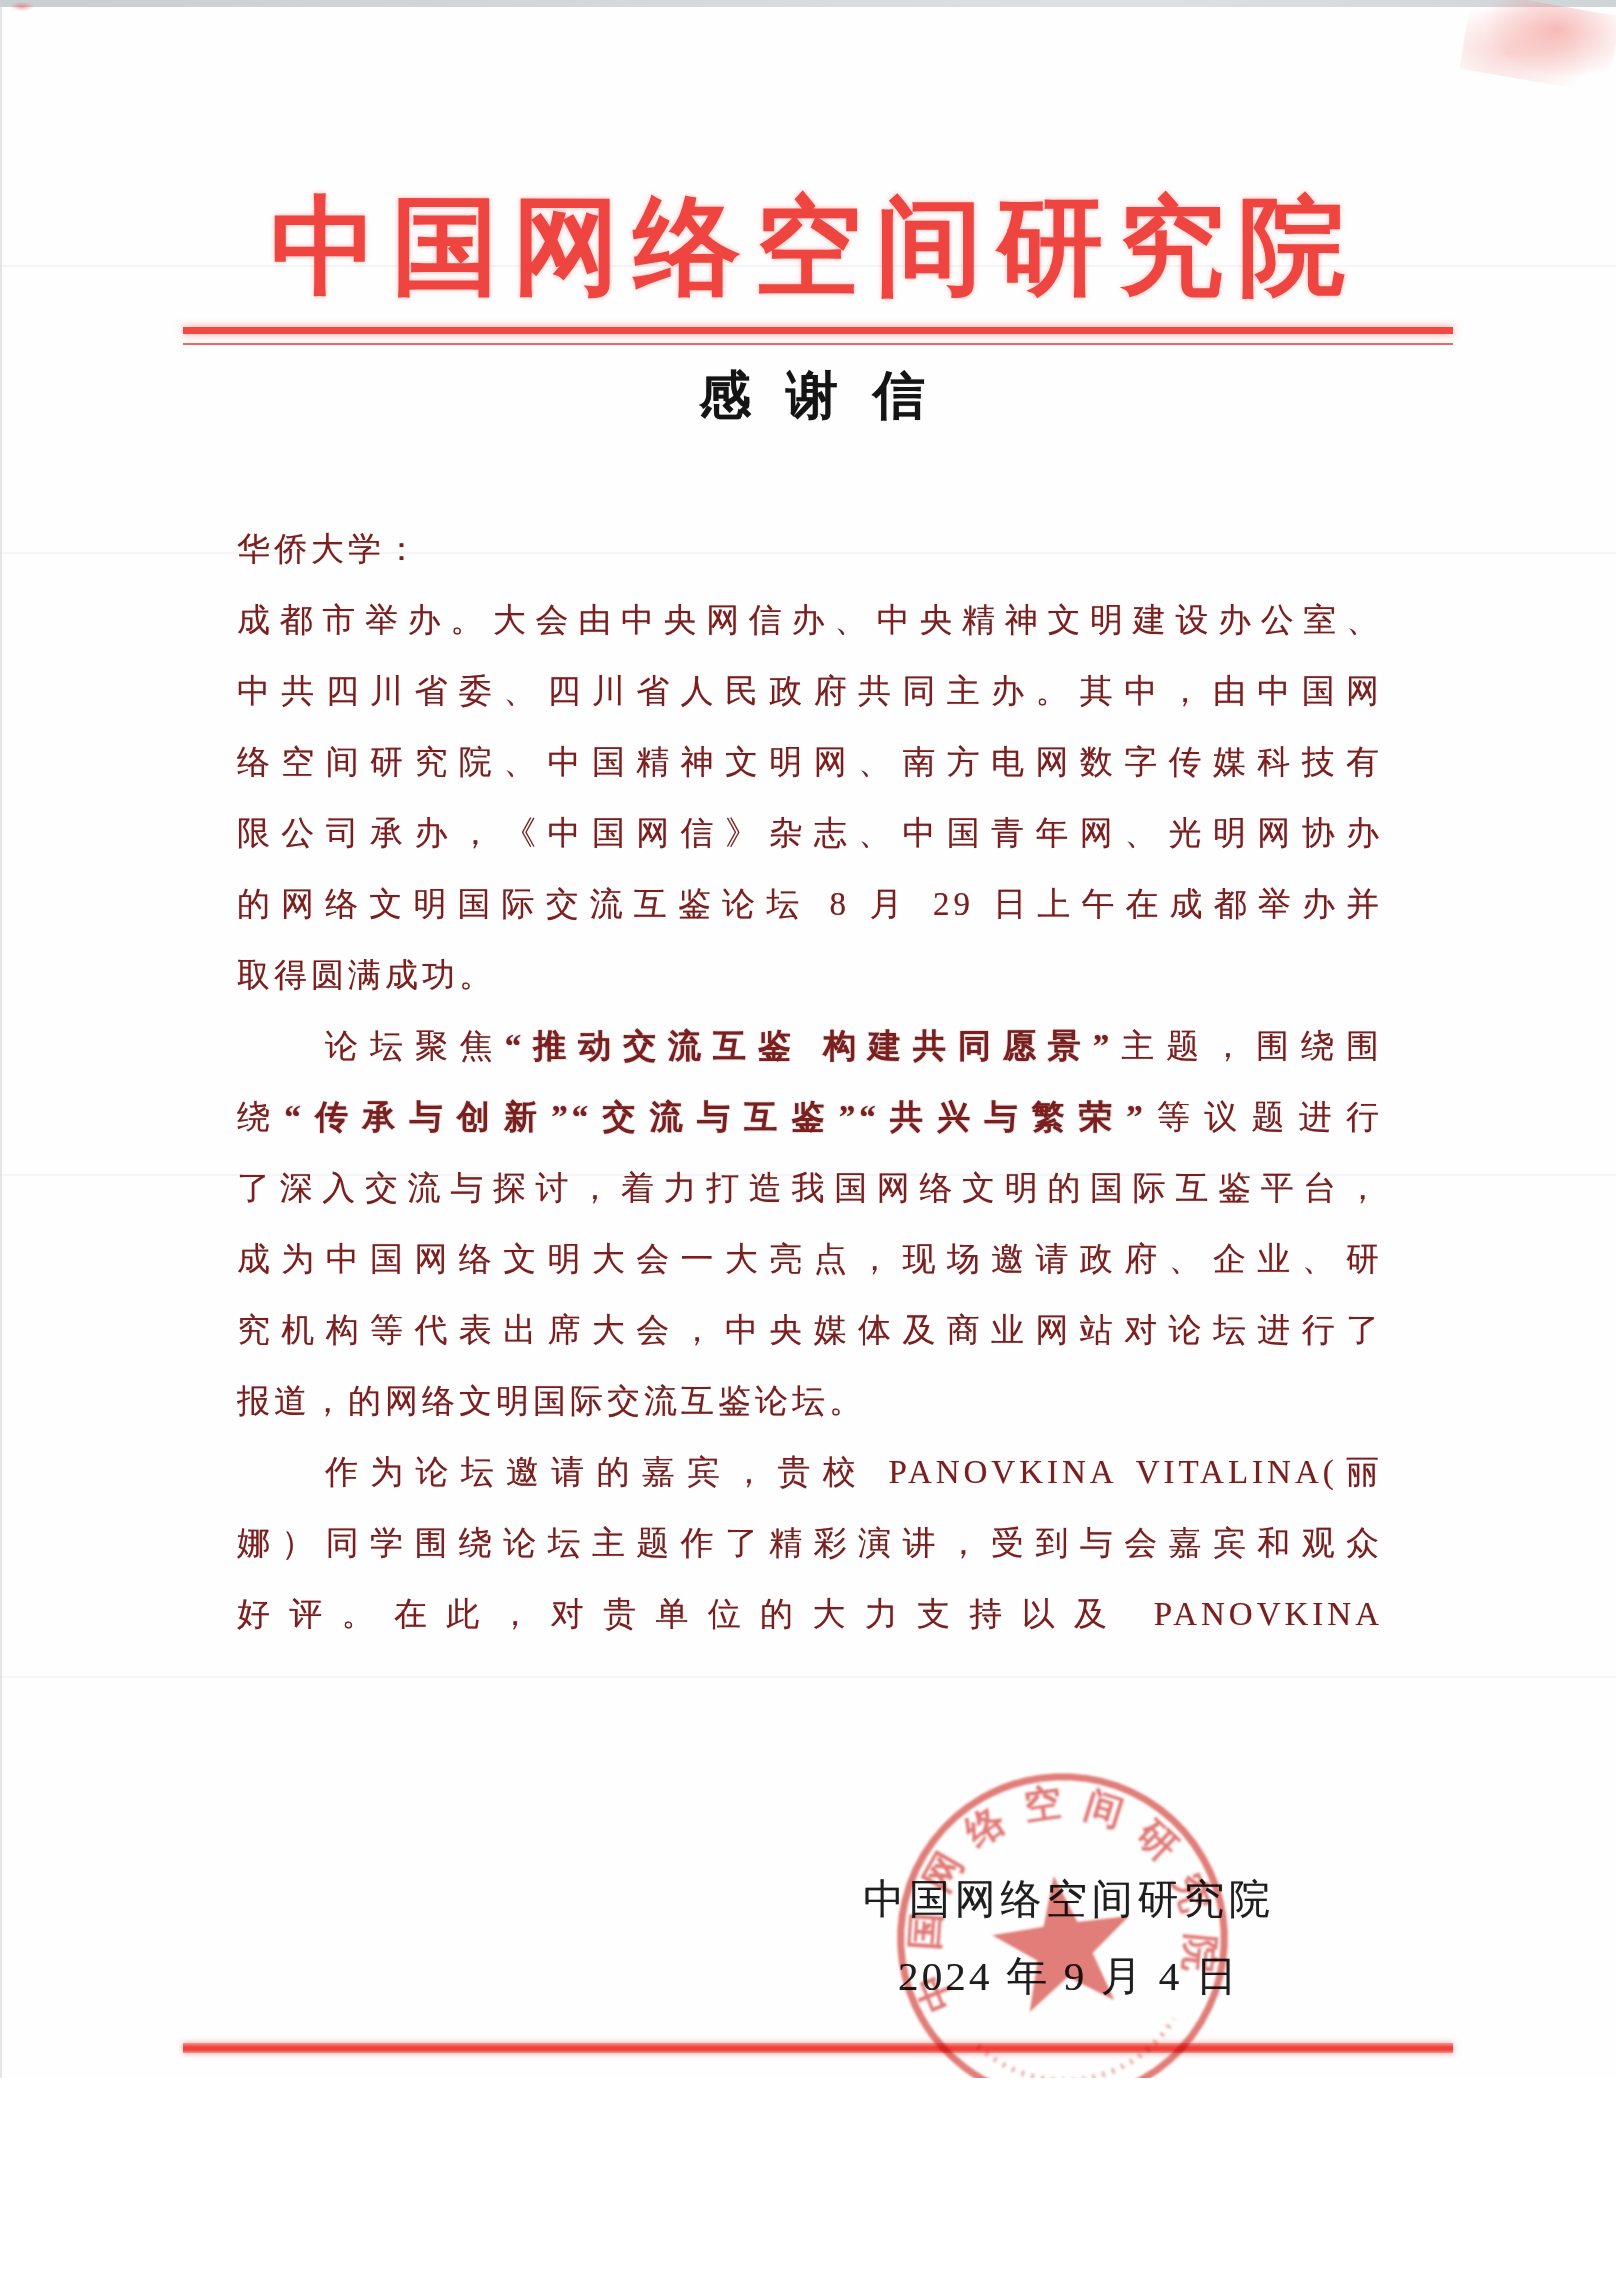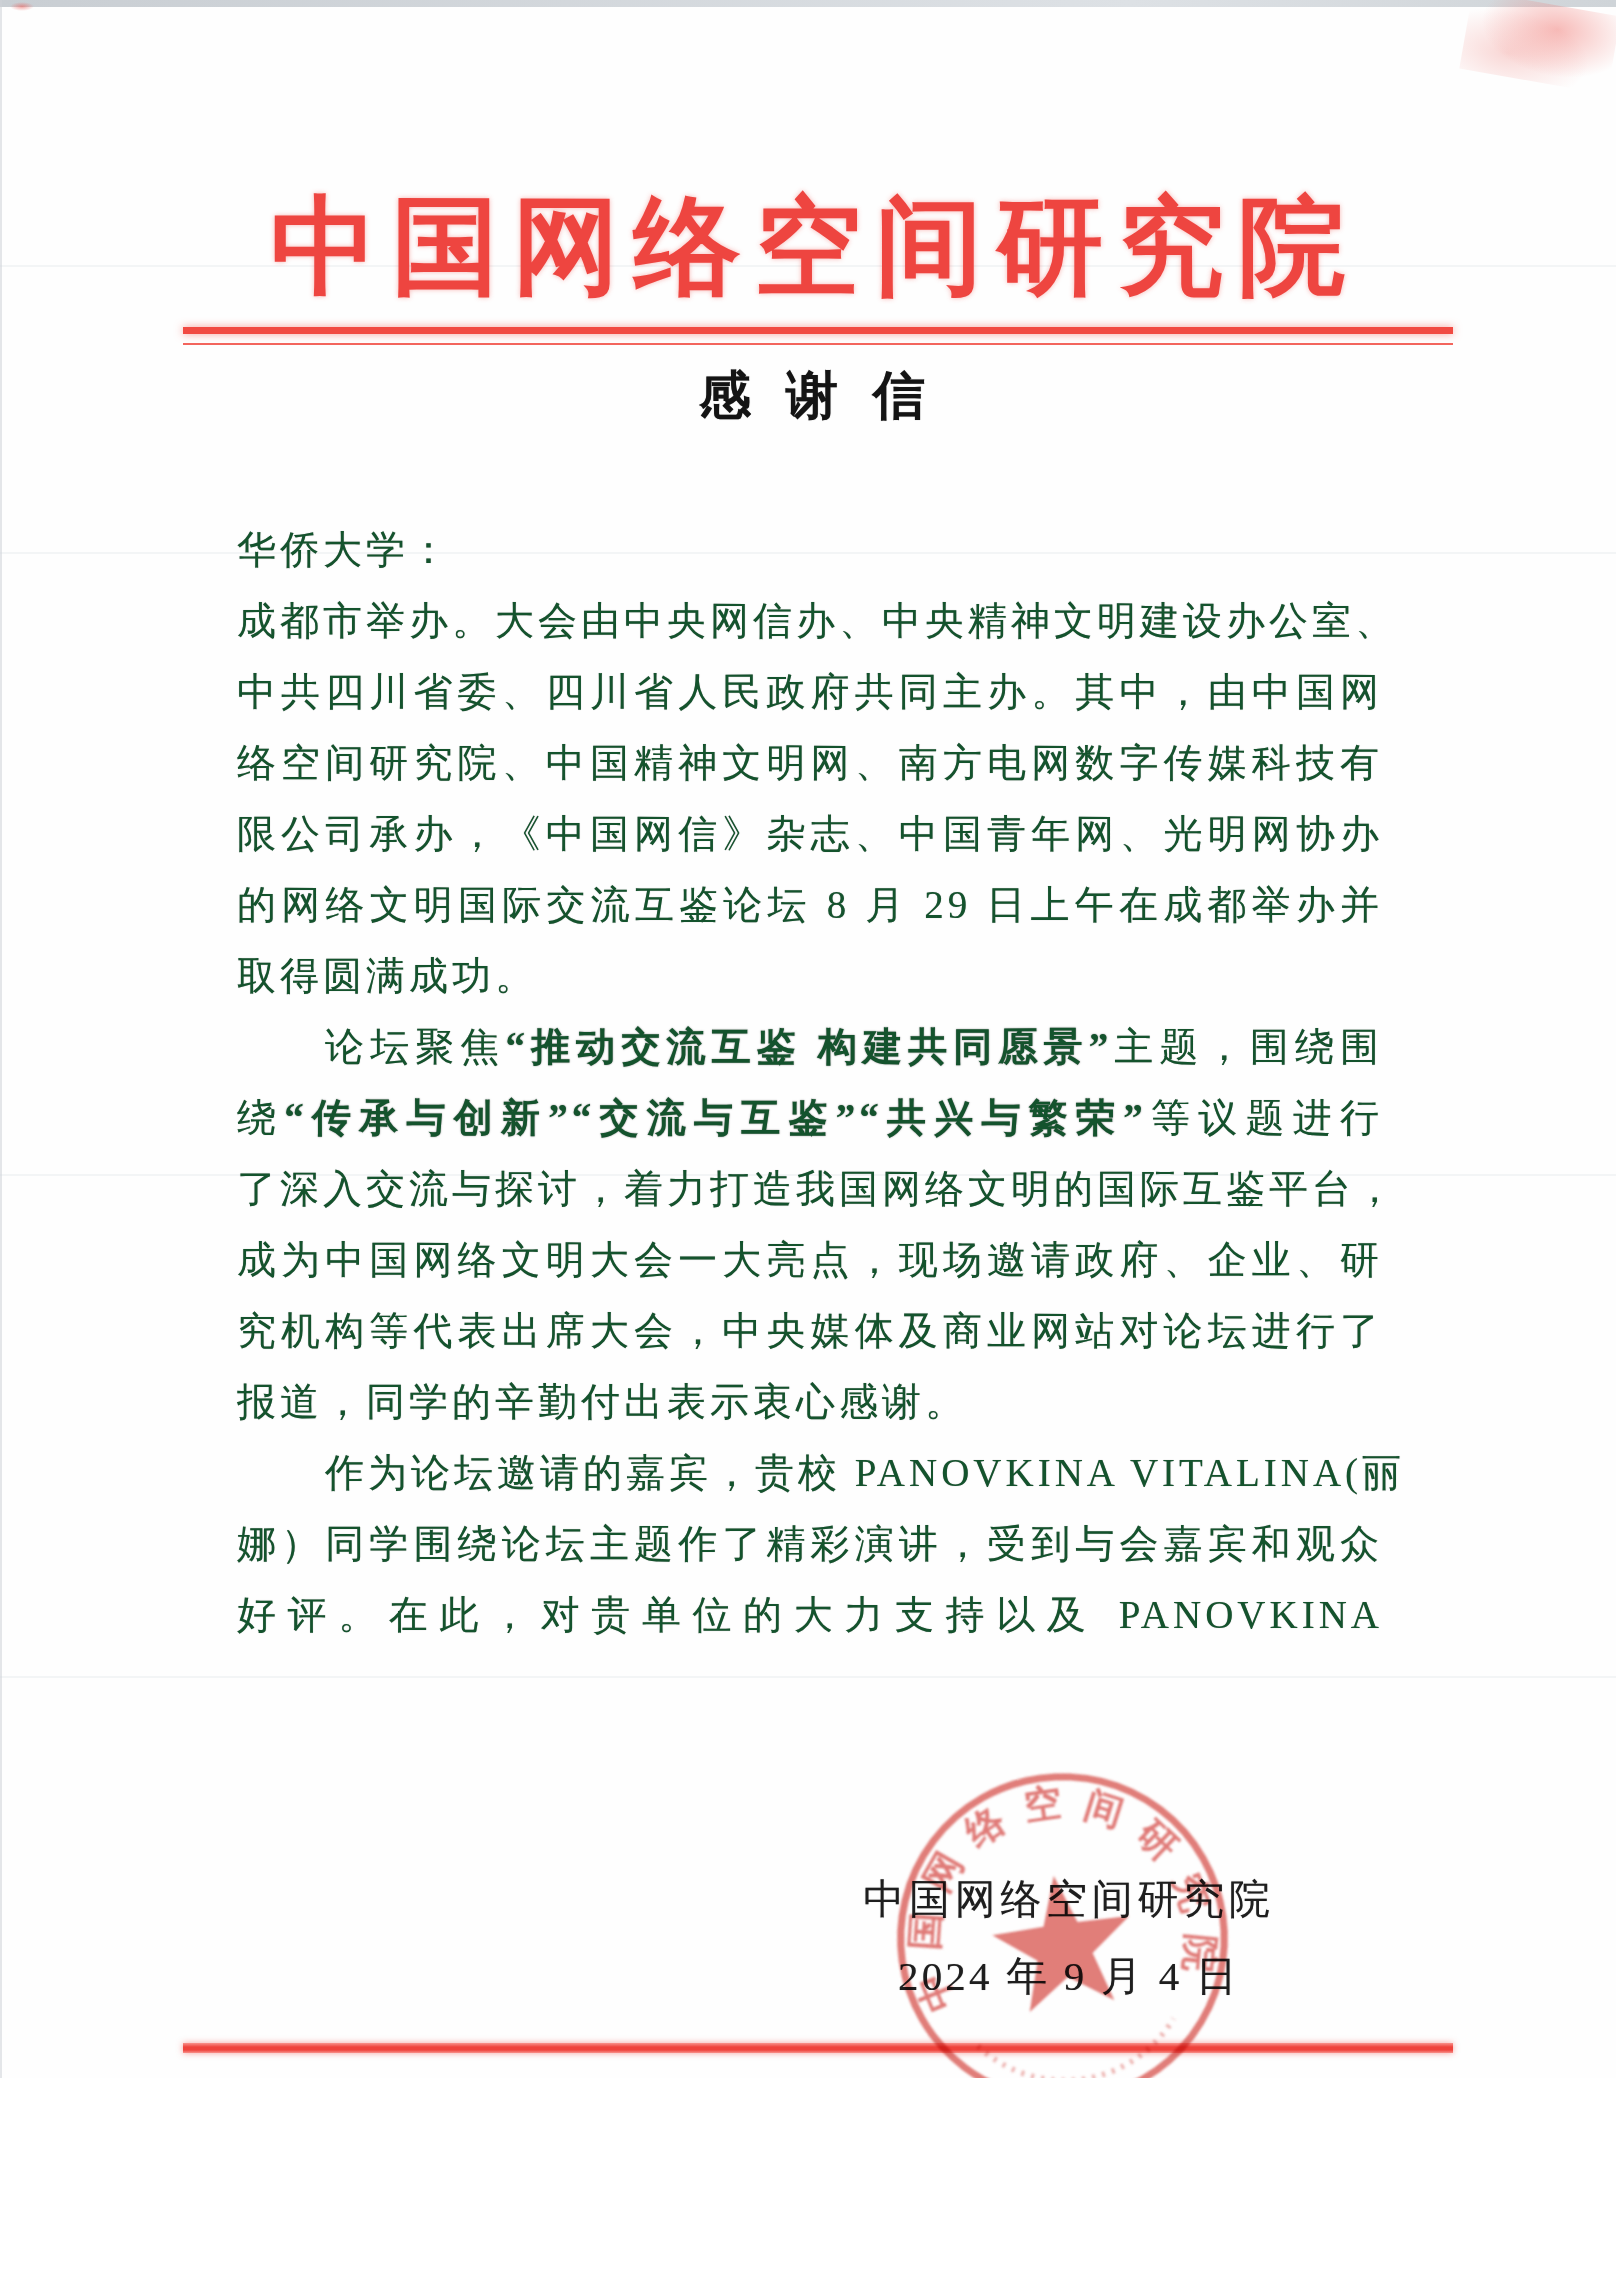--- a/index.html
+++ b/index.html
@@ -35,21 +35,21 @@
   .subject{
     position:absolute;top:357px;left:0;width:100%;margin:4px;
     text-align:center;font-size:52px;font-weight:bold;color:#141414;
     letter-spacing:11px;padding-left:11px;box-sizing:border-box;
     text-shadow:0 0 0.8px rgba(0,0,0,.5);
   }
 
   
   .letter-body{
     position:absolute;top:514px;left:237px;width:1146px;
-    font-size:39px;color:#14532d;letter-spacing:4px;
+    font-size:33px;color:#7f1d1d;letter-spacing:4px;
     text-shadow:0 0 0.8px rgba(30,30,30,.45);
   }
   .line{height:71px;line-height:71px;text-align:justify;text-align-last:justify;white-space:nowrap;}
   .line.para-last,.line.salutation{text-align-last:left;}
   .line.indent{text-indent:88px;}
   .seg{display:inline;}
   .seg.bold{font-weight:bold;text-shadow:0 0 1.6px rgba(0,0,0,.55);}
 
   
   .closing{position:absolute;top:1872px;left:848px;width:442px;z-index:1;
@@ -92,21 +92,21 @@
       <div class="line">中共四川省委、四川省人民政府共同主办。其中，由中国网</div>
       <div class="line">络空间研究院、中国精神文明网、南方电网数字传媒科技有</div>
       <div class="line">限公司承办，《中国网信》杂志、中国青年网、光明网协办</div>
       <div class="line">的网络文明国际交流互鉴论坛 8 月 29 日上午在成都举办并</div>
       <div class="line para-last">取得圆满成功。</div>
       <div class="line indent"><span class="seg">论坛聚焦</span><span class="seg bold">“推动交流互鉴 构建共同愿景”</span><span class="seg">主题，围绕围</span></div>
       <div class="line"><span class="seg">绕</span><span class="seg bold">“传承与创新”“交流与互鉴”“共兴与繁荣”</span><span class="seg">等议题进行</span></div>
       <div class="line">了深入交流与探讨，着力打造我国网络文明的国际互鉴平台，</div>
       <div class="line">成为中国网络文明大会一大亮点，现场邀请政府、企业、研</div>
       <div class="line">究机构等代表出席大会，中央媒体及商业网站对论坛进行了</div>
-      <div class="line para-last">报道，同学的辛勤付出表示衷心感谢。</div>
+      <div class="line para-last">报道，的网络文明国际交流互鉴论坛。</div>
       <div class="line indent">作为论坛邀请的嘉宾，贵校 PANOVKINA VITALINA(丽</div>
       <div class="line">娜）同学围绕论坛主题作了精彩演讲，受到与会嘉宾和观众</div>
       <div class="line">好评。在此，对贵单位的大力支持以及 PANOVKINA</div>
     </div>
 
   <div class="closing">
     <div class="closing-org">中国网络空间研究院</div>
     <div class="closing-date">2024 年 9 月 4 日</div>
   </div>
 

